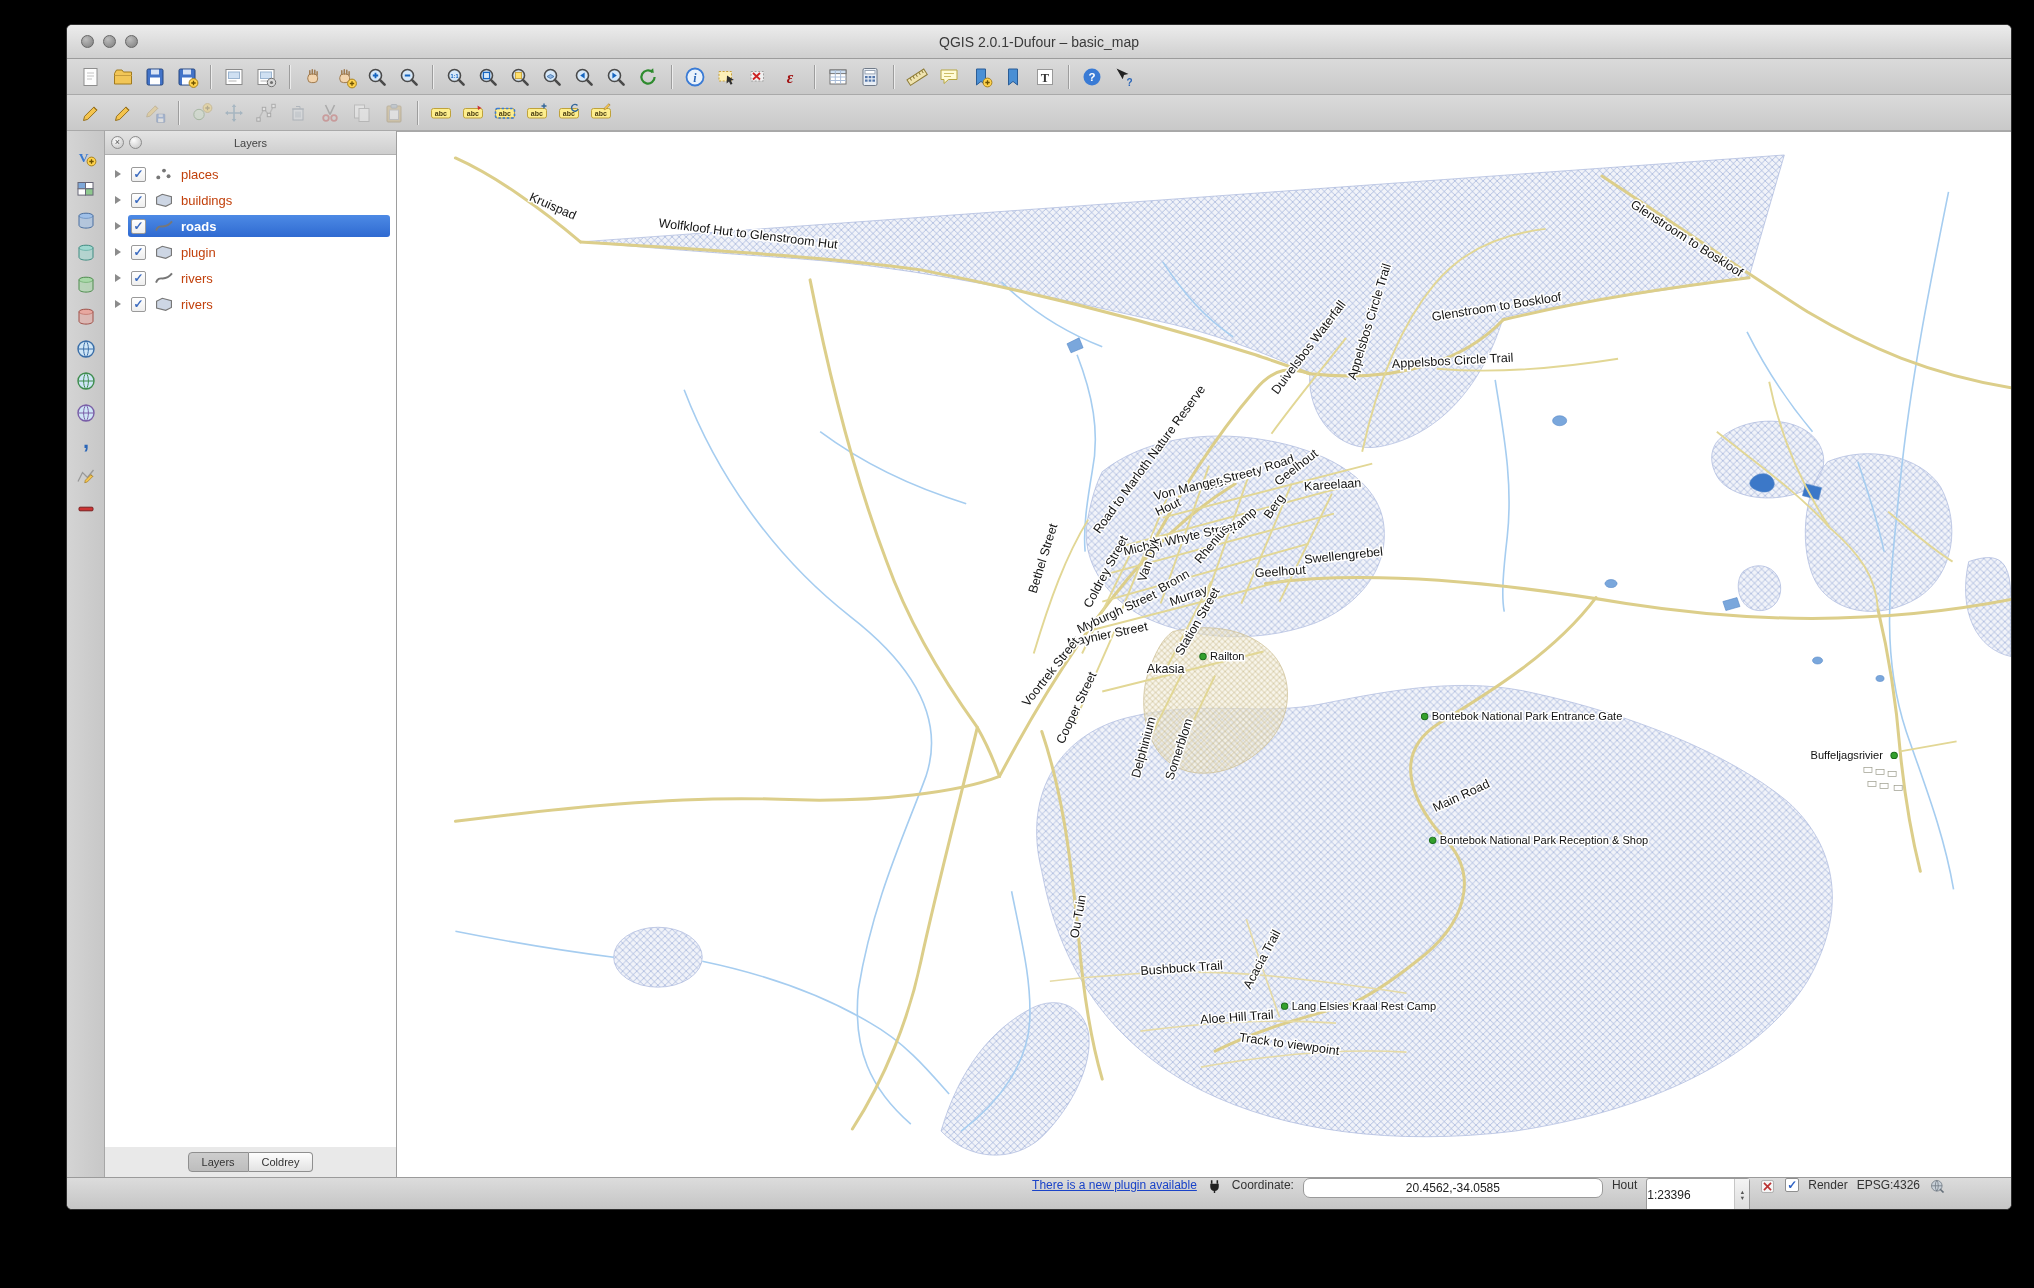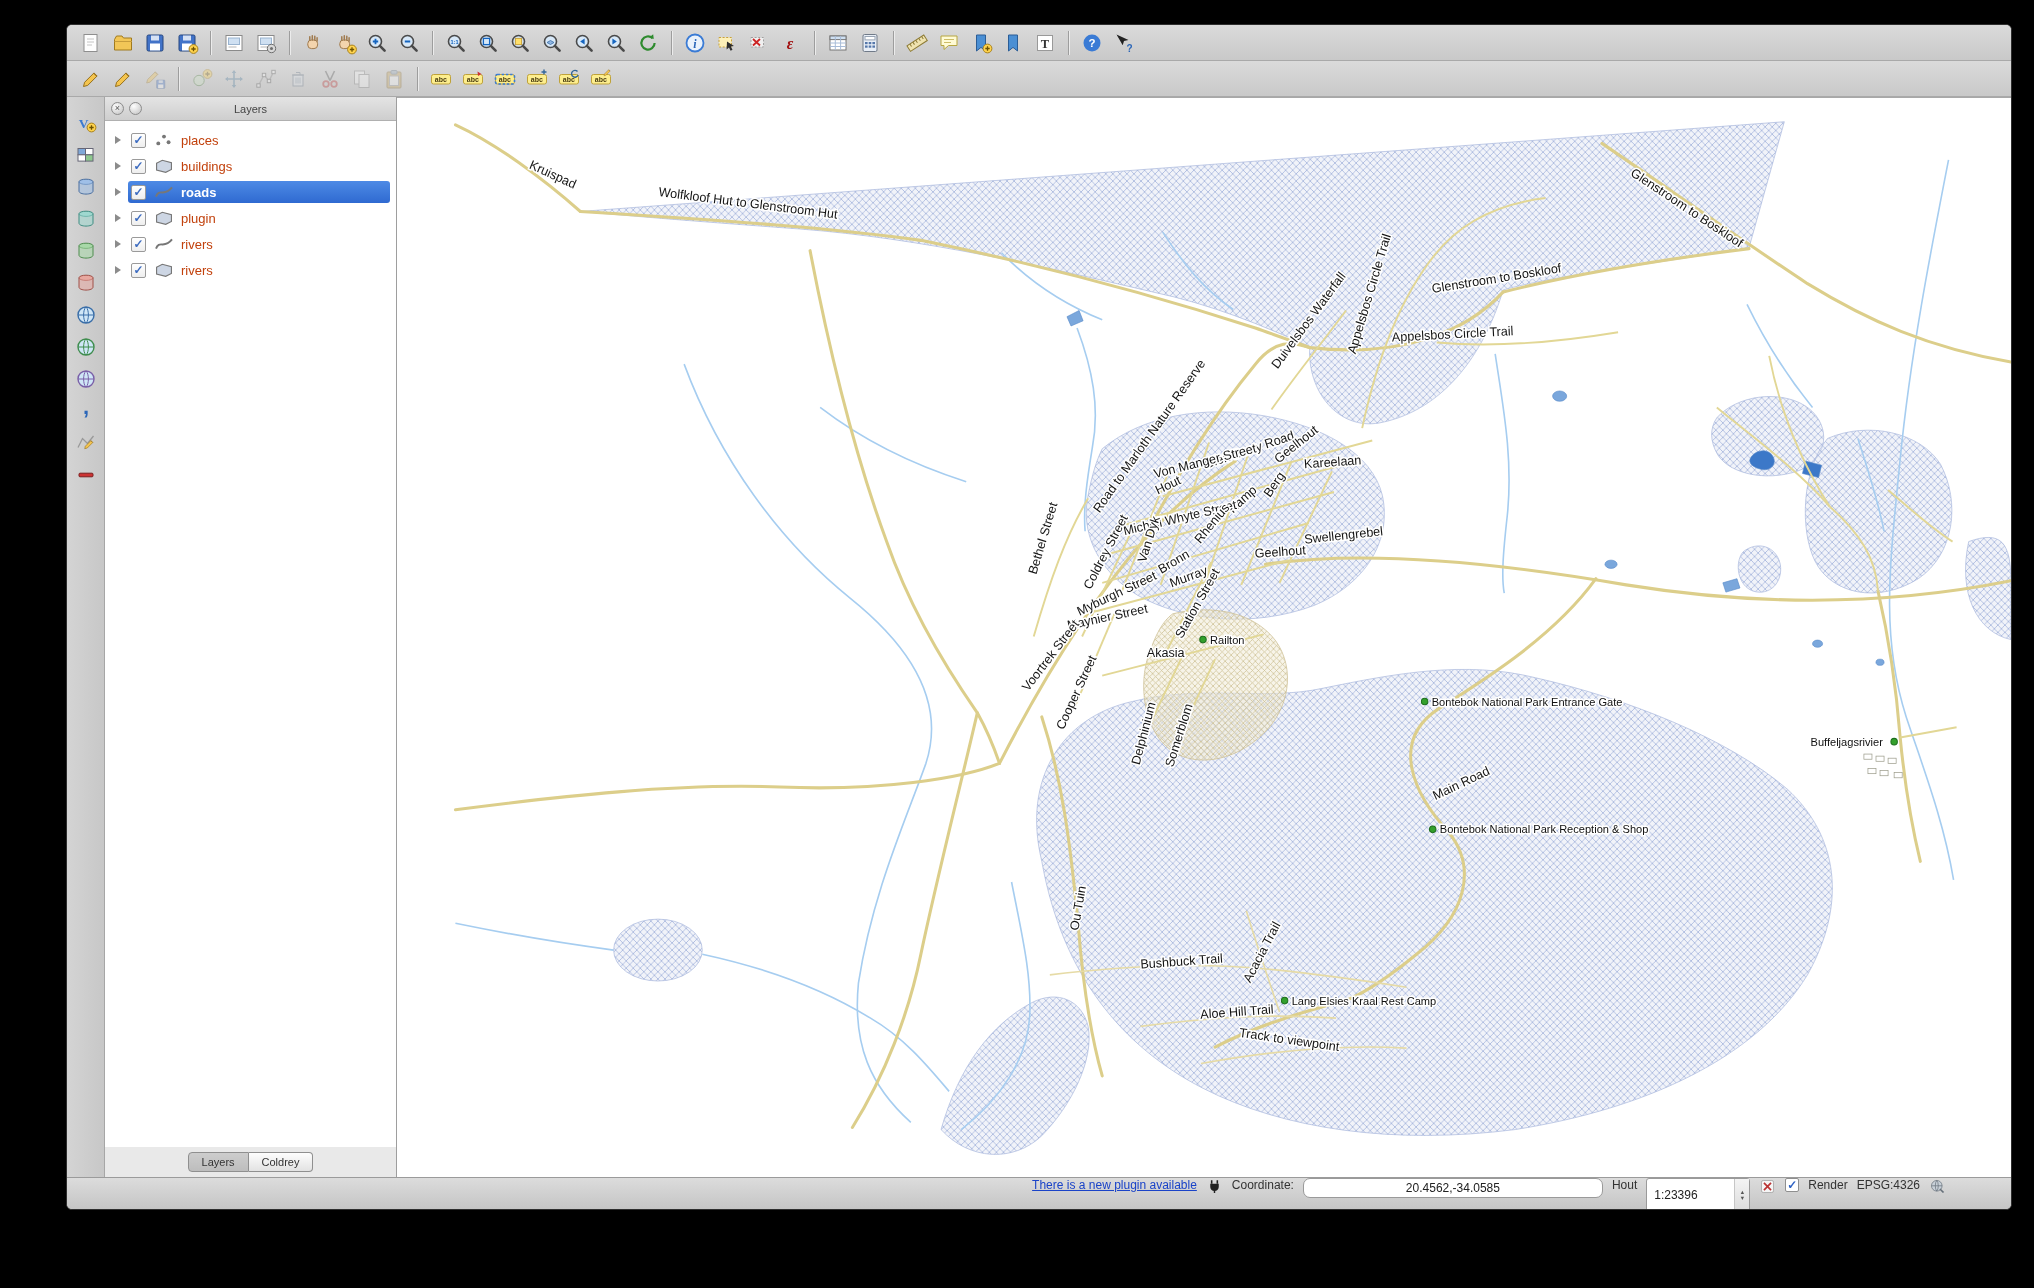--- a/index.html
+++ b/index.html
@@ -55,32 +55,40 @@
   .pdot{fill:#33a02c;stroke:#1c6e1c;stroke-width:1}
   
   #statusbar{height:32px;background:linear-gradient(#dcdcdc,#c5c5c5);border-top:1px solid #9b9b9b;
     display:flex;font-size:12px;color:#333;padding:0 14px;gap:9px;flex:0 0 auto}
   .spacer{flex:1}
   #plugin-link{color:#1a43c8;text-decoration:underline;cursor:pointer}
   .sb-icon svg{width:17px;height:17px;display:block}
   #coord-input{width:300px;height:20px;border:1px solid #9a9a9a;border-radius:7px;background:#fff;text-align:center;
     font-size:12px;font-family:"Liberation Sans",sans-serif;color:#222}
   #scale-combo{width:104px;height:34px;border:1px solid #9a9a9a;border-radius:3px;background:#fff;
-    display:flex;align-items:center;padding-left:7px;font-size:12px;color:#222}
+    display:flex;align-items:center;font-size:12px;color:#222}
   #scale-combo .arrows{margin-left:auto;width:15px;height:100%;display:flex;flex-direction:column;align-items:center;
     justify-content:center;color:#555;font-size:6.5px;line-height:6px;border-left:1px solid #c6c6c6;background:linear-gradient(#f4f4f4,#dcdcdc)}
   .sb-check{width:14px;height:14px;border:1px solid #8f8f8f;border-radius:2px;background:#fff;display:flex;
     align-items:center;justify-content:center;color:#2f62c4;font-size:12px;font-weight:bold}
   .endpad{width:42px}
 </style>
 </head>
 <body>
 
 <div id="window">
 
+  <div id="titlebar">
+    <div class="lights">
+      <span class="light"></span>
+      <span class="light"></span>
+      <span class="light"></span>
+    </div>
+    <span id="title">QGIS 2.0.1-Dufour – basic_map</span>
+  </div>
 
   <div class="toolbar-row" id="toolbar-row1">
       <div class="tbtn">
         <svg viewBox="0 0 24 24">
           <rect x="5" y="3.5" width="13" height="17" fill="#fdfdfd" stroke="#8e8e8e"></rect>
           <path d="M8 8h7M8 11h7M8 14h5" stroke="#c4c4c4" fill="none"></path>
         </svg>
       </div>
       <div class="tbtn">
         <svg viewBox="0 0 24 24">

